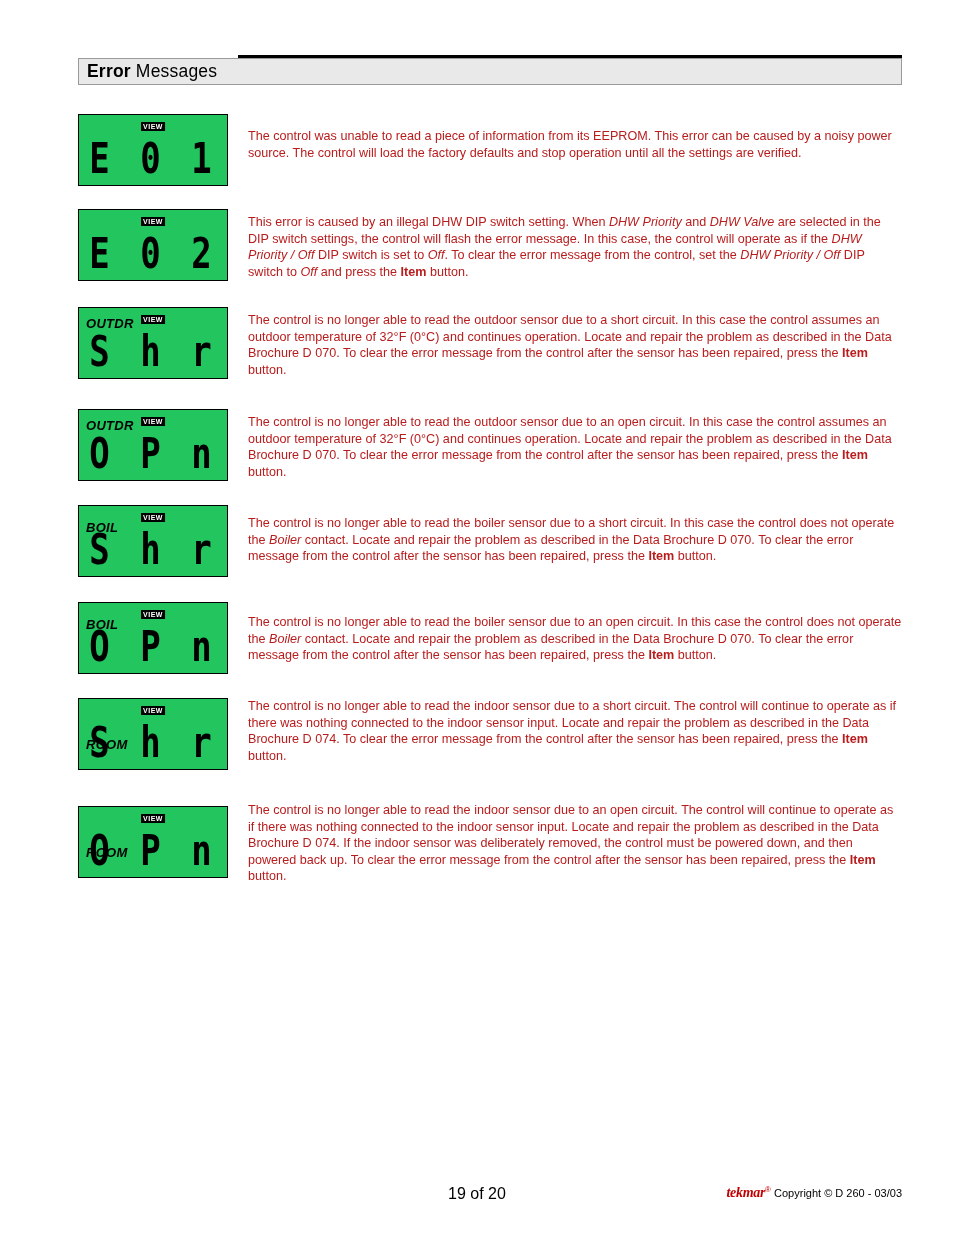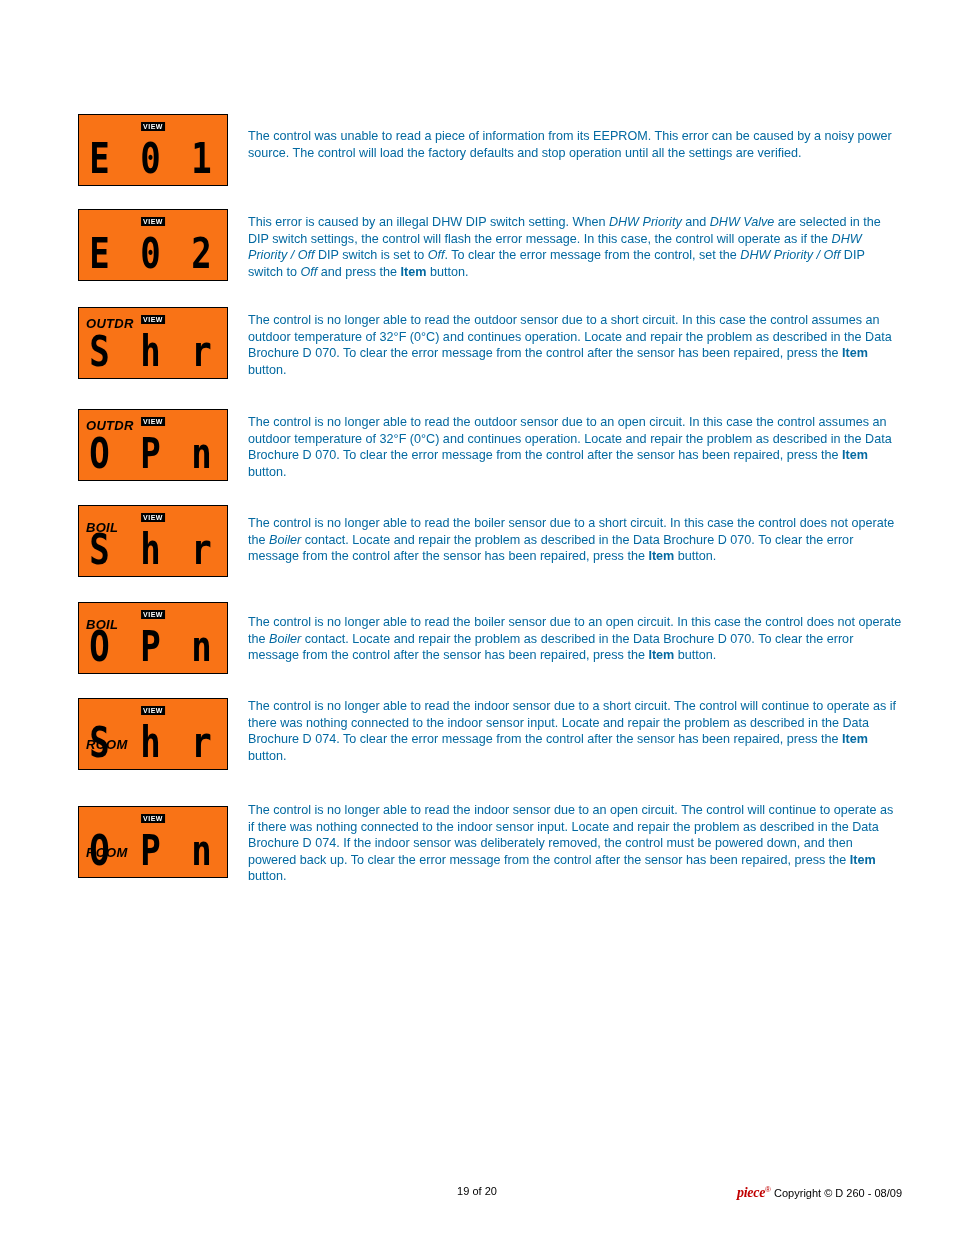--- a/index.html
+++ b/index.html
@@ -68,21 +68,21 @@
     left: 78px;
     width: 824px;
   }
   .lcd {
     position: absolute;
     left: 0;
     top: 0;
     width: 150px;
     box-sizing: border-box;
     border: 1px solid #000000;
-    background: #f97316;
+    background: #22c55e;
   }
   .lcd-inner {
     position: relative;
     width: 100%;
     height: 100%;
   }
   .view-badge {
     position: absolute;
     top: 7px;
     left: 50%;
@@ -119,40 +119,40 @@
     white-space: pre;
   }
   .body-text {
     position: absolute;
     left: 170px;
     top: 0;
     width: 654px;
     font-size: 12.6px;
     line-height: 16.6px;
     text-align: left;
-    color: #0369a1;
+    color: #b91c1c;
   }
   .body-text i { }
   .body-text .bi { font-weight: bold; }
 
   
   .footer {
     position: absolute;
     left: 0;
     top: 1185px;
     width: 954px;
     height: 20px;
   }
   .footer-page {
     position: absolute;
     left: 0;
     top: 0;
     width: 954px;
     text-align: center;
-    font-size: 11px;
+    font-size: 16px;
   }
   .footer-right {
     position: absolute;
     right: 52px;
     top: 0px;
     font-size: 11px;
     white-space: nowrap;
   }
   .brand {
     font-family: "Liberation Serif", serif;
@@ -170,20 +170,28 @@
   .copy {
     font-size: 11px;
     color: #000000;
   }
 </style>
 </head>
 <body>
 
 <div class="page">
 
+  <div class="header">
+    <div class="header-rule"></div>
+    <div class="header-bar"></div>
+    <div class="header-title">
+      <span class="b">Error</span>
+      <span class="n">Messages</span>
+    </div>
+  </div>
 
   <div class="row" style="top:114px;height:75px;">
     <div class="lcd" style="height:72px;">
       <div class="lcd-inner">
         <div class="view-badge">VIEW</div>
         <div class="lcd-digits" style="top:23px;">E 0 1</div>
       </div>
     </div>
     <div class="body-text" style="top:14px;">The control was unable to read a piece of information from its EEPROM. This error can be caused by a noisy power source. The control will load the factory defaults and stop operation until all the settings are verified.</div>
   </div>
@@ -260,18 +268,18 @@
         <div class="side-label" style="top:38px;">ROOM</div>
         <div class="lcd-digits" style="top:23px;">O P n</div>
       </div>
     </div>
     <div class="body-text" style="top:-4px;">The control is no longer able to read the indoor sensor due to an open circuit. The control will continue to operate as if there was nothing connected to the indoor sensor input. Locate and repair the problem as described in the Data Brochure D 074. If the indoor sensor was deliberately removed, the control must be powered down, and then powered back up. To clear the error message from the control after the sensor has been repaired, press the <span class="bi">Item</span> button.</div>
   </div>
 
   <div class="footer">
     <div class="footer-page">19 of 20</div>
     <div class="footer-right">
-      <span class="brand">piece</span><span class="brand-sup">®</span>
-      <span class="copy">Copyright © D 260 - 08/09</span>
+      <span class="brand">tekmar</span><span class="brand-sup">®</span>
+      <span class="copy">Copyright © D 260 - 03/03</span>
     </div>
   </div>
 
 </div>
 
 </body></html>

